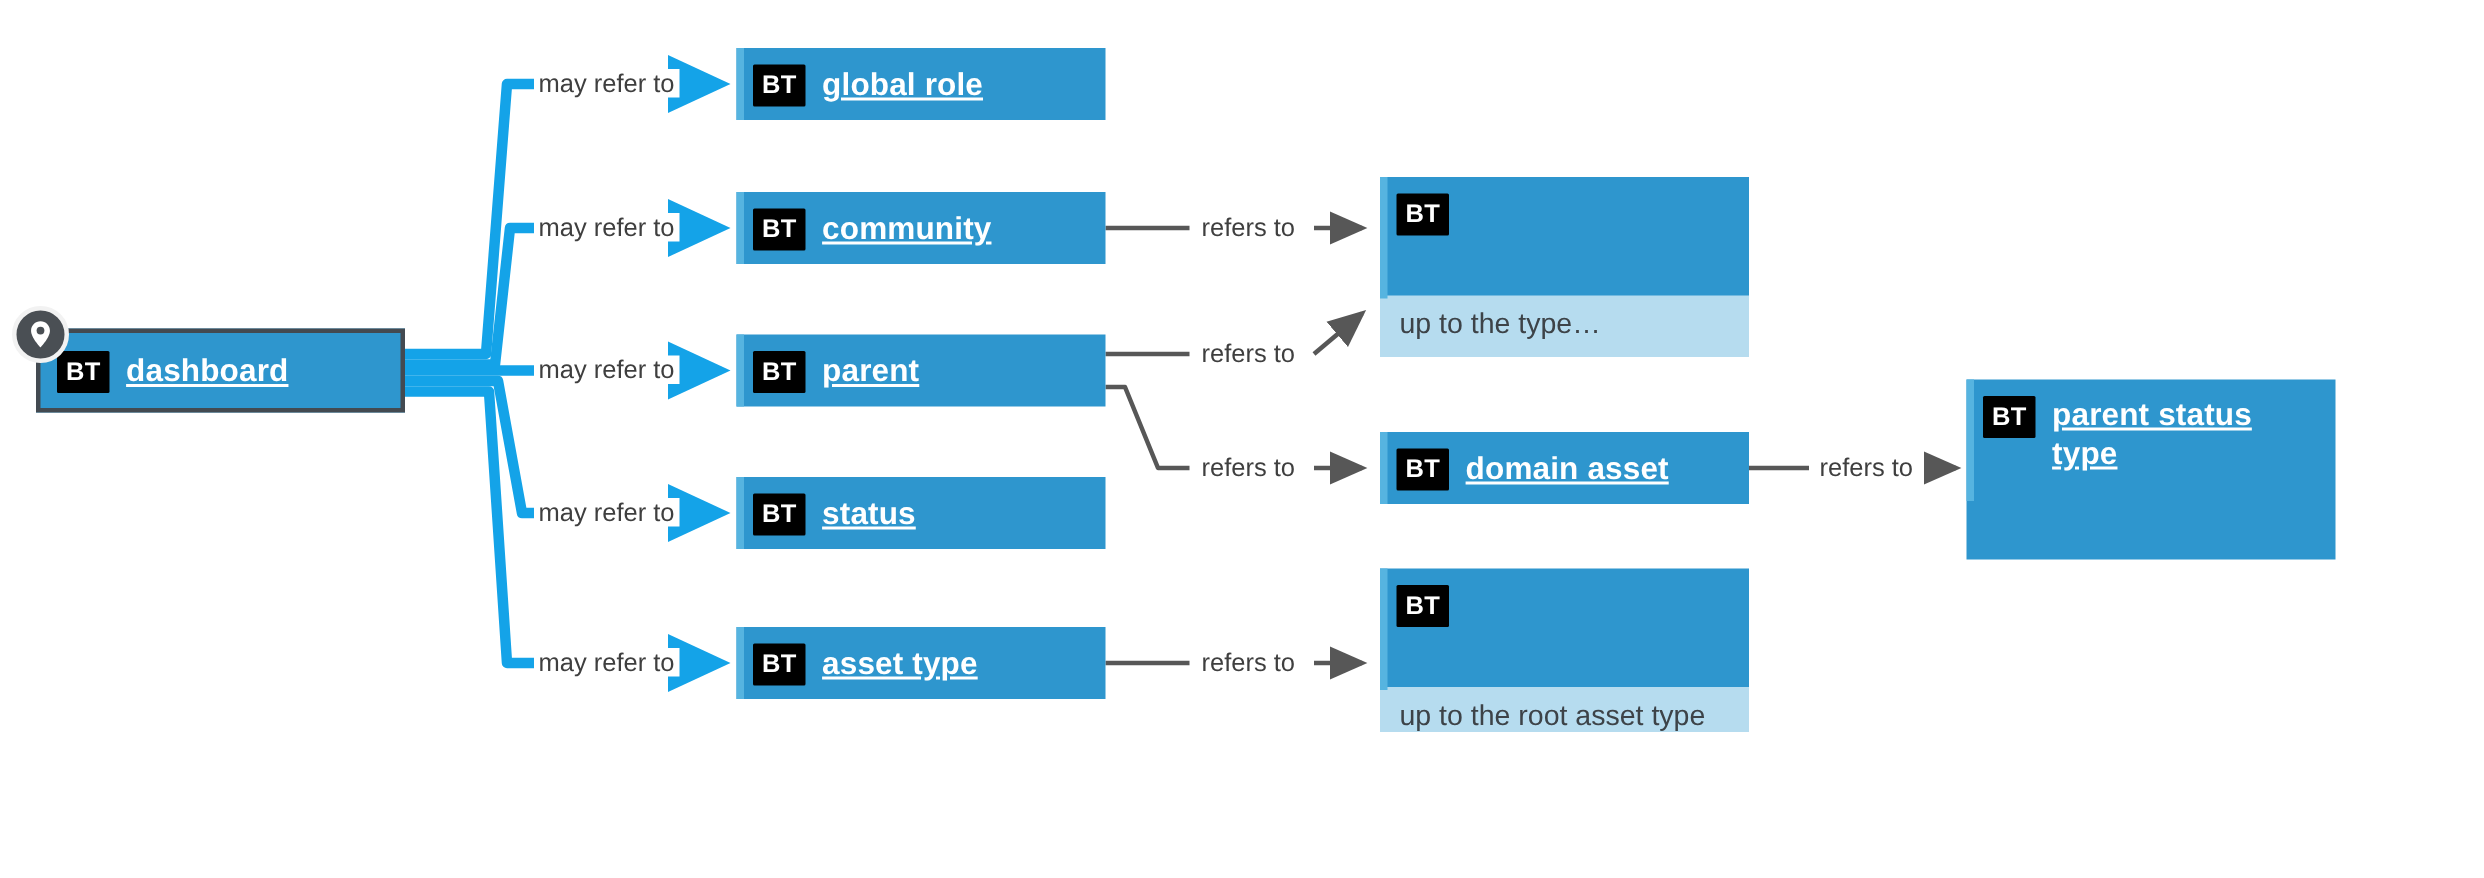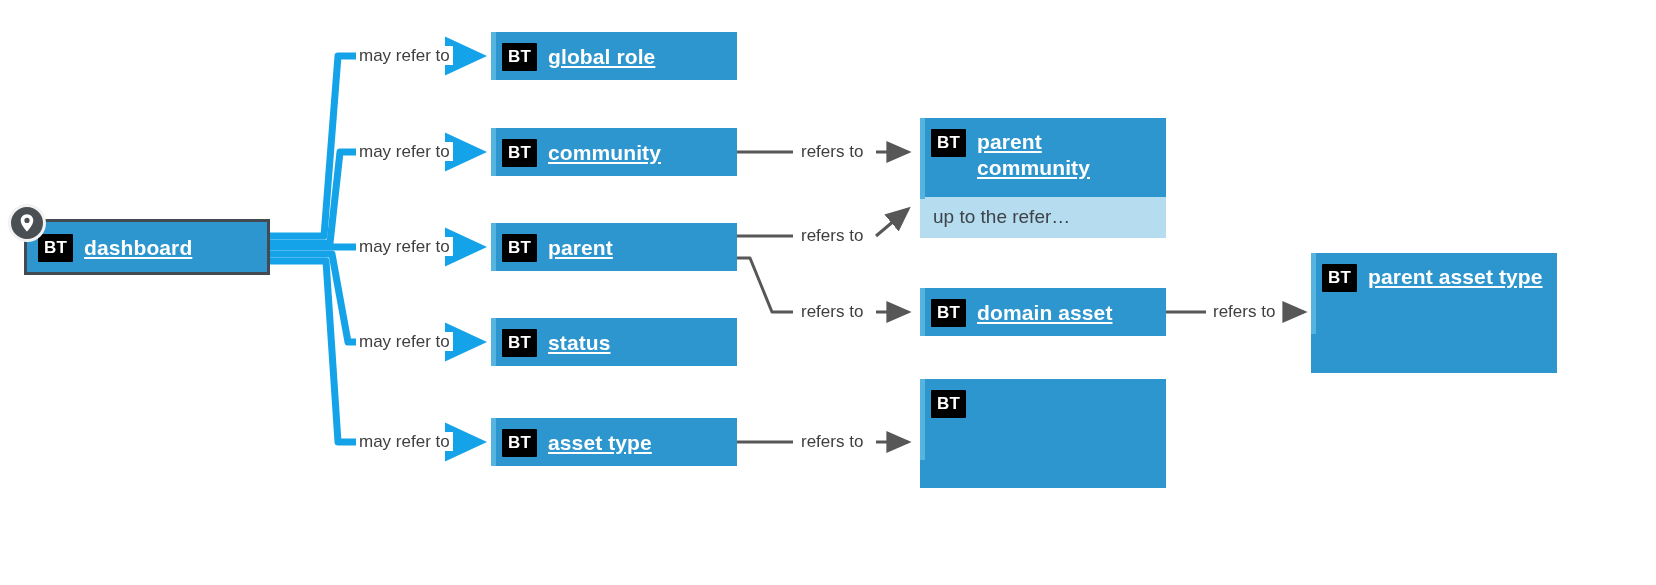--- a/index.html
+++ b/index.html
@@ -224,38 +224,38 @@
   <div class="node one-line" style="left:491px;top:418px;width:246px;height:48px;">
     <div class="hdr">
       <span class="bt">BT</span>
       <span class="label">asset type</span>
     </div>
   </div>
 
   <div class="node has-sub" style="left:920px;top:118px;width:246px;height:120px;--hdrh:81px;">
     <div class="hdr">
       <span class="bt">BT</span>
-      <span class="label">parent community</span>
-    </div>
-    <div class="subrow">up to the refer…</div>
+    </div>
+    <div class="subrow">up to the type…</div>
   </div>
 
   <div class="node one-line" style="left:920px;top:288px;width:246px;height:48px;">
     <div class="hdr">
       <span class="bt">BT</span>
       <span class="label">domain asset</span>
     </div>
   </div>
 
   <div class="node has-sub" style="left:920px;top:379px;width:246px;height:120px;--hdrh:81px;">
     <div class="hdr">
       <span class="bt">BT</span>
     </div>
+    <div class="subrow">up to the root asset type</div>
   </div>
 
   <div class="node has-sub" style="left:1311px;top:253px;width:246px;height:120px;--hdrh:81px;">
     <div class="hdr">
       <span class="bt">BT</span>
-      <span class="label">parent asset type</span>
+      <span class="label">parent status type</span>
     </div>
   </div>
 
 </div>
 
 </body></html>

